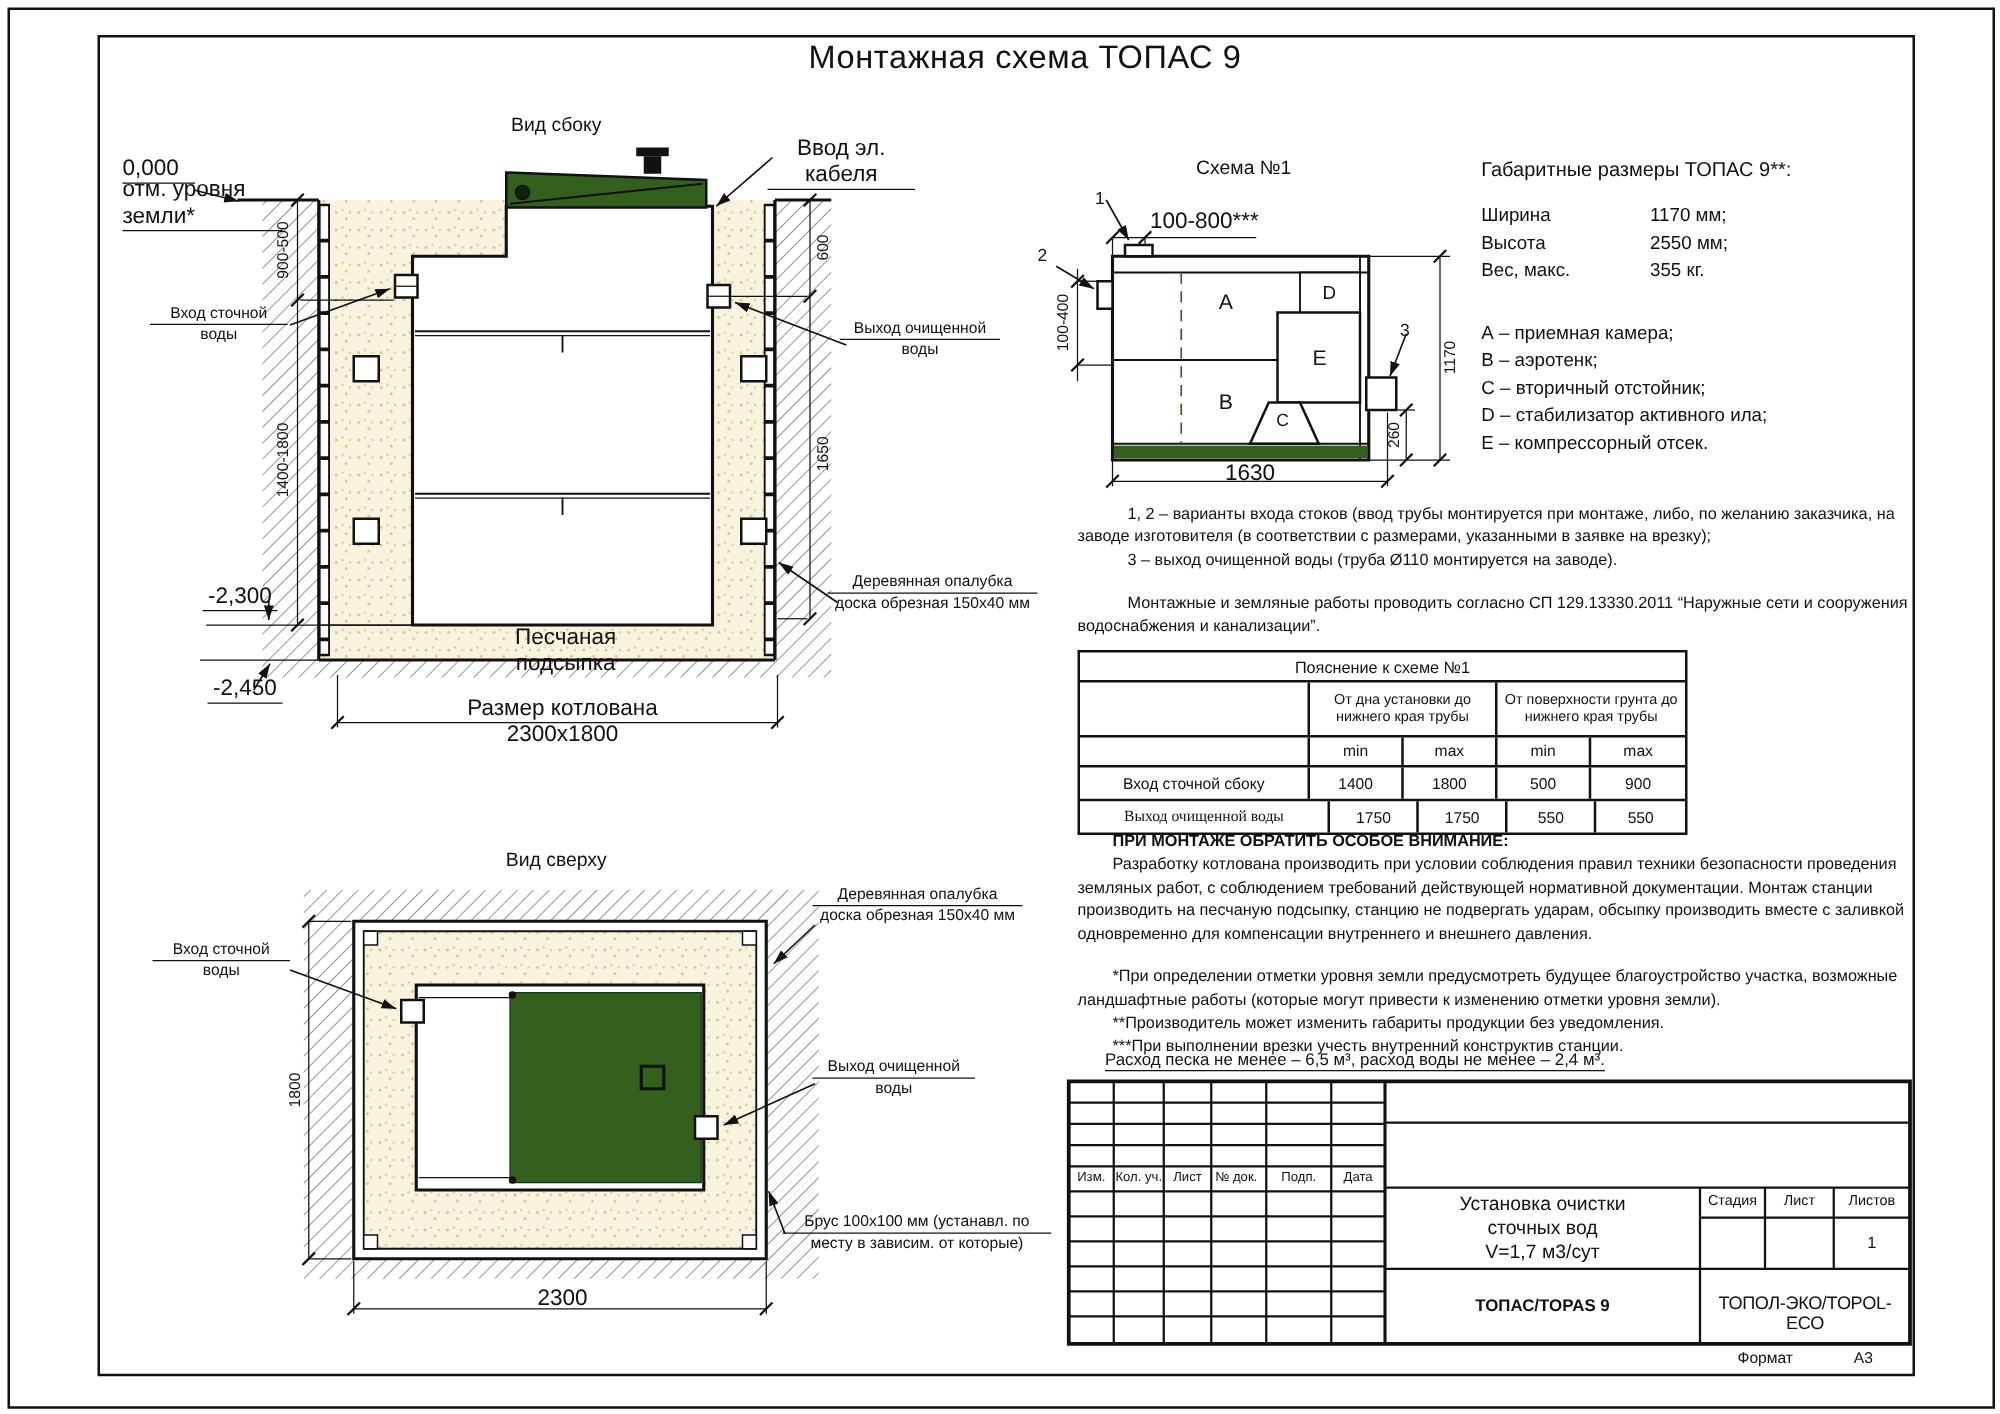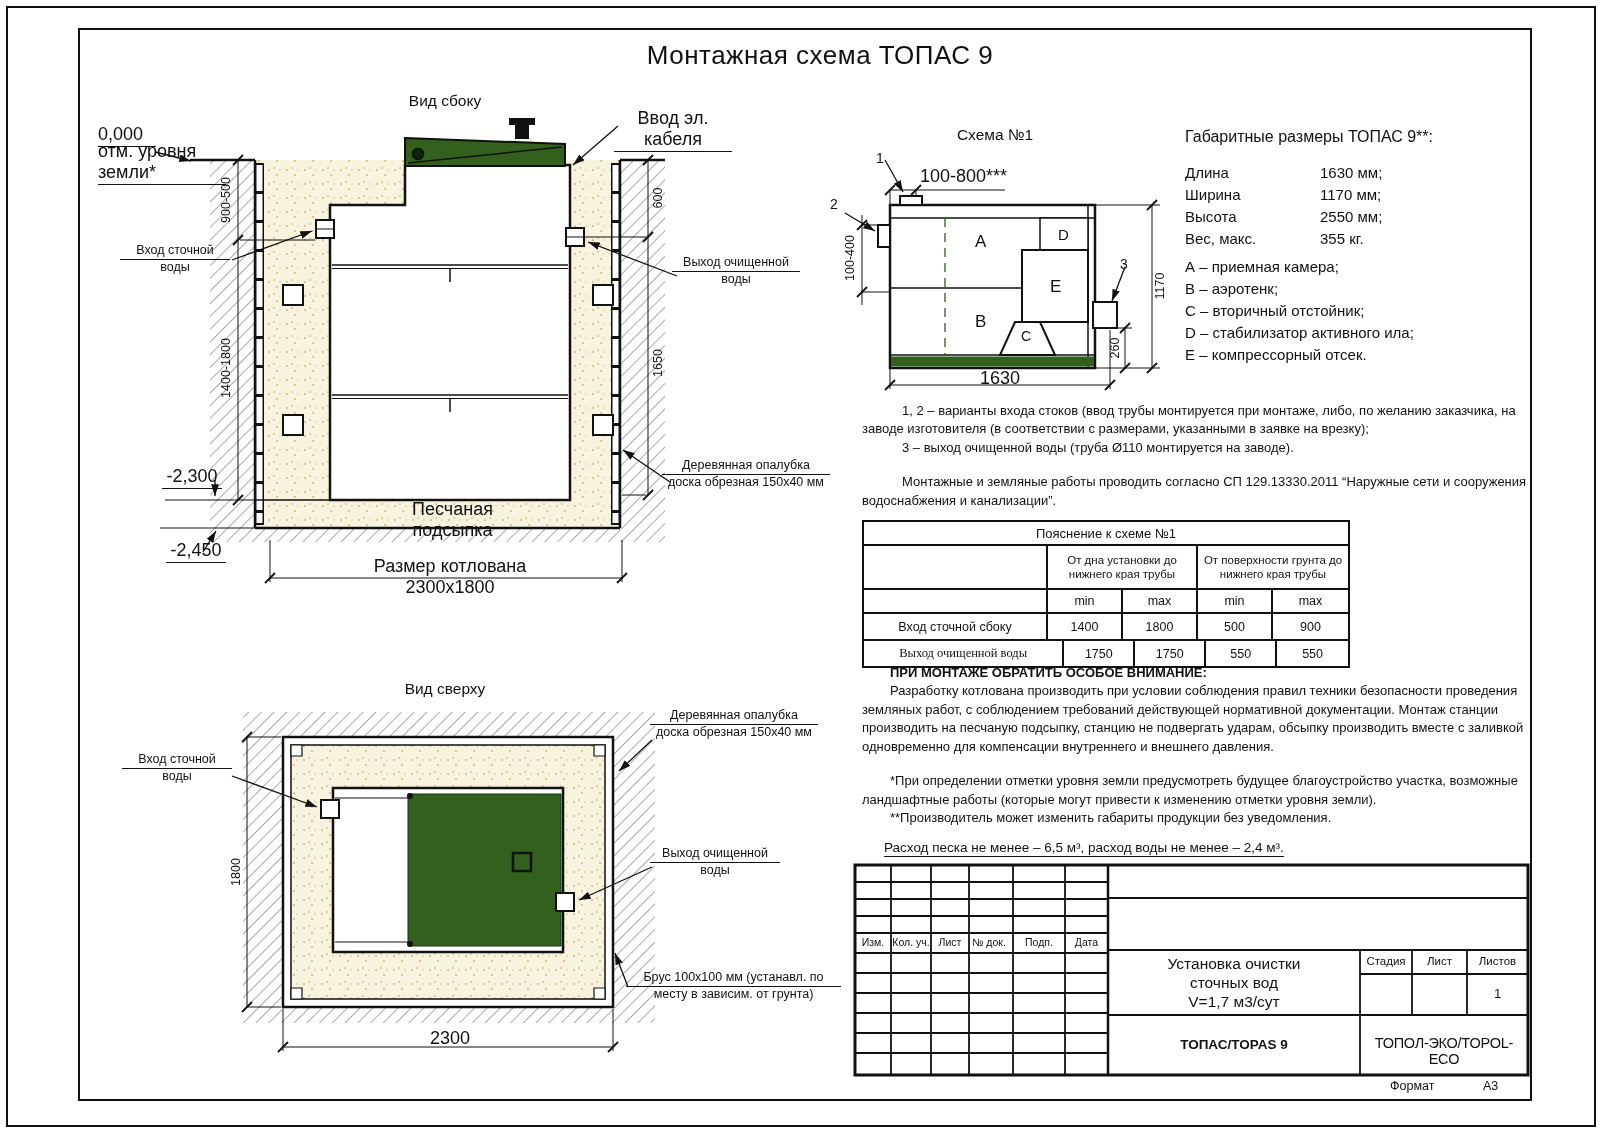--- a/index.html
+++ b/index.html
@@ -1,20 +1,20 @@
 <!DOCTYPE html>
 <html style="--green: #33611d; --sand: #f8f3df; --sanddot: #d5bd7f; --line: #111111;"><head>
 <meta charset="utf-8">
 <style>
   html,body{margin:0;padding:0;background:#fff;}
   body{width:1600px;height:1131px;position:relative;font-family:"Liberation Sans",sans-serif;color:#111;overflow:hidden;}
   .abs{position:absolute;}
   .outer-border{left:6px;top:6px;width:1586px;height:1117px;border:2px solid #111;}
   .frame{left:78px;top:28px;width:1450px;height:1069px;border:2.5px solid #111;}
-  .page-title{left:590px;top:30px;width:460px;text-align:center;font-size:26px;letter-spacing:.5px;margin-top:10px;}
+  .page-title{left:590px;top:30px;width:460px;text-align:center;font-size:26px;letter-spacing:.5px;}
   .view-label{font-size:15.5px;text-align:center;}
   .lbl{font-size:12.5px;line-height:1.2;text-align:center;}
   .lbl .l1{display:block;border-bottom:1.5px solid #111;padding-bottom:1px;}
   .lbl .l2{display:block;}
   .u{border-bottom:1.5px solid #111;padding-bottom:1px;}
   .dim{font-size:18px;text-align:center;}
   .vlabel{position:absolute;white-space:nowrap;font-size:12.5px;transform:translate(-50%,-50%) rotate(-90deg);}
   .callout{position:absolute;font-size:14px;}
   svg{position:absolute;overflow:visible;}
   svg line,svg path,svg rect,svg polygon{vector-effect:non-scaling-stroke;}
@@ -226,21 +226,21 @@
 <div class="abs lbl" style="left:650px;top:708px;width:168px;">
   <span class="l1">Деревянная опалубка</span>
   <span class="l2">доска обрезная 150х40 мм</span>
 </div>
 <div class="abs lbl" style="left:650px;top:846px;width:130px;">
   <span class="l1">Выход очищенной</span>
   <span class="l2">воды</span>
 </div>
 <div class="abs lbl" style="left:626px;top:970px;width:215px;">
   <span class="l1">Брус 100х100 мм (устанавл. по</span>
-  <span class="l2">месту в зависим. от грунта)</span>
+  <span class="l2">месту в зависим. от которые)</span>
 </div>
 <div class="vlabel" style="left:236px;top:872px;">1800</div>
 <div class="abs dim" style="left:390px;top:1028px;width:120px;">2300</div>
 
 <div class="abs view-label" style="left:930px;top:126px;width:130px;">Схема №1</div>
 
 <svg class="abs" style="left:830px;top:120px;" width="370" height="290" viewBox="0 0 370 290">
   <rect x="60" y="85" width="205" height="163" fill="#fff" stroke="#111" stroke-width="2.5"></rect>
   <line x1="60" y1="98" x2="265" y2="98" class="med"></line>
   <line x1="258" y1="85" x2="258" y2="248" class="med"></line>
@@ -299,24 +299,20 @@
 <div class="vlabel" style="left:1115px;top:348px;">260</div>
 <div class="abs dim" style="left:965px;top:368px;width:70px;">1630</div>
 <div class="abs" style="left:975px;top:232px;font-size:17px;">A</div>
 <div class="abs" style="left:975px;top:312px;font-size:17px;">B</div>
 <div class="abs" style="left:1021px;top:328px;font-size:14px;">C</div>
 <div class="abs" style="left:1058px;top:226px;font-size:15px;">D</div>
 <div class="abs" style="left:1050px;top:277px;font-size:17px;">E</div>
 
 <div class="abs dims-title" style="left:1185px;top:128px;">Габаритные размеры ТОПАС 9**:</div>
 <div class="abs" style="left:1185px;top:164px;width:340px;">
-  <div class="dims-row">
-      <span class="n">Длина</span>
-      <span>1630 мм;</span>
-    </div>
   <div class="dims-row">
       <span class="n">Ширина</span>
       <span>1170 мм;</span>
     </div>
   <div class="dims-row">
       <span class="n">Высота</span>
       <span>2550 мм;</span>
     </div>
   <div class="dims-row">
       <span class="n">Вес, макс.</span>
@@ -367,20 +363,21 @@
     <div class="tc" style="width:75px;">550</div>
     <div class="tc" style="width:75px;">550</div>
   </div>
 </div>
 
 <div class="abs att" style="left:862px;top:664px;width:676px;">
   <p class="ttl">ПРИ МОНТАЖЕ ОБРАТИТЬ ОСОБОЕ ВНИМАНИЕ:</p>
   <p class="ind28">Разработку котлована производить при условии соблюдения правил техники безопасности проведения земляных работ, с соблюдением требований действующей нормативной документации. Монтаж станции производить на песчаную подсыпку, станцию не подвергать ударам, обсыпку производить вместе с заливкой одновременно для компенсации внутреннего и внешнего давления.</p>
   <p class="ind28" style="margin-top:16px;">*При определении отметки уровня земли предусмотреть будущее благоустройство участка, возможные ландшафтные работы (которые могут привести к изменению отметки уровня земли).</p>
   <p class="ind28">**Производитель может изменить габариты продукции без уведомления.</p>
+  <p class="ind28">***При выполнении врезки учесть внутренний конструктив станции.</p>
 </div>
 <div class="abs consumption" style="left:884px;top:840px;">
   <span class="u">Расход песка не менее – 6,5 м³, расход воды не менее – 2,4 м³.</span>
 </div>
 
 <svg class="abs" style="left:855px;top:865px;" width="673" height="210" viewBox="0 0 673 210">
   <rect x="0" y="0" width="673" height="210" fill="#fff" stroke="#111" stroke-width="3"></rect>
 
   <line x1="36" y1="0" x2="36" y2="210" class="s"></line>
   <line x1="76" y1="0" x2="76" y2="210" class="s"></line>

